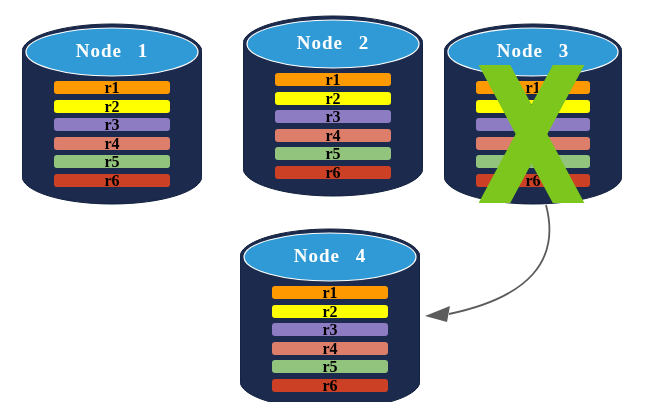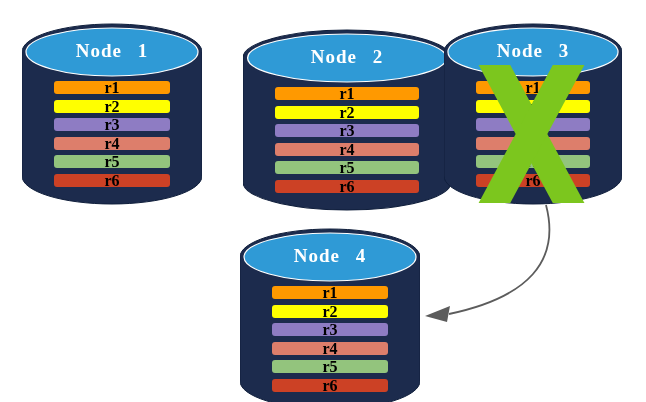--- a/index.html
+++ b/index.html
@@ -44,21 +44,21 @@
     <div class="rows">
       <div class="bar" style="background: rgb(255, 153, 0);">r1</div>
       <div class="bar" style="background: rgb(255, 255, 0);">r2</div>
       <div class="bar" style="background: rgb(142, 124, 195);">r3</div>
       <div class="bar" style="background: rgb(221, 126, 107);">r4</div>
       <div class="bar" style="background: rgb(147, 196, 125);">r5</div>
       <div class="bar" style="background: rgb(204, 65, 37);">r6</div>
     </div>
   </div>
 
-  <div class="node" style="left:243px;top:14px;padding-left:28px;">
+  <div class="node" style="left:243px;top:0;">
     <svg class="cyl" viewBox="0 0 180 182" preserveAspectRatio="none" aria-hidden="true">
       <path class="cyl-body" d="M0,29 A90,28 0 0 1 180,29 L180,153 A90,28 0 0 1 0,153 Z"></path>
       <ellipse class="cyl-top" cx="90" cy="29" rx="86" ry="24"></ellipse>
     </svg>
     <div class="node-title">Node 2</div>
     <div class="rows">
       <div class="bar" style="background: rgb(255, 153, 0);">r1</div>
       <div class="bar" style="background: rgb(255, 255, 0);">r2</div>
       <div class="bar" style="background: rgb(142, 124, 195);">r3</div>
       <div class="bar" style="background: rgb(221, 126, 107);">r4</div>

